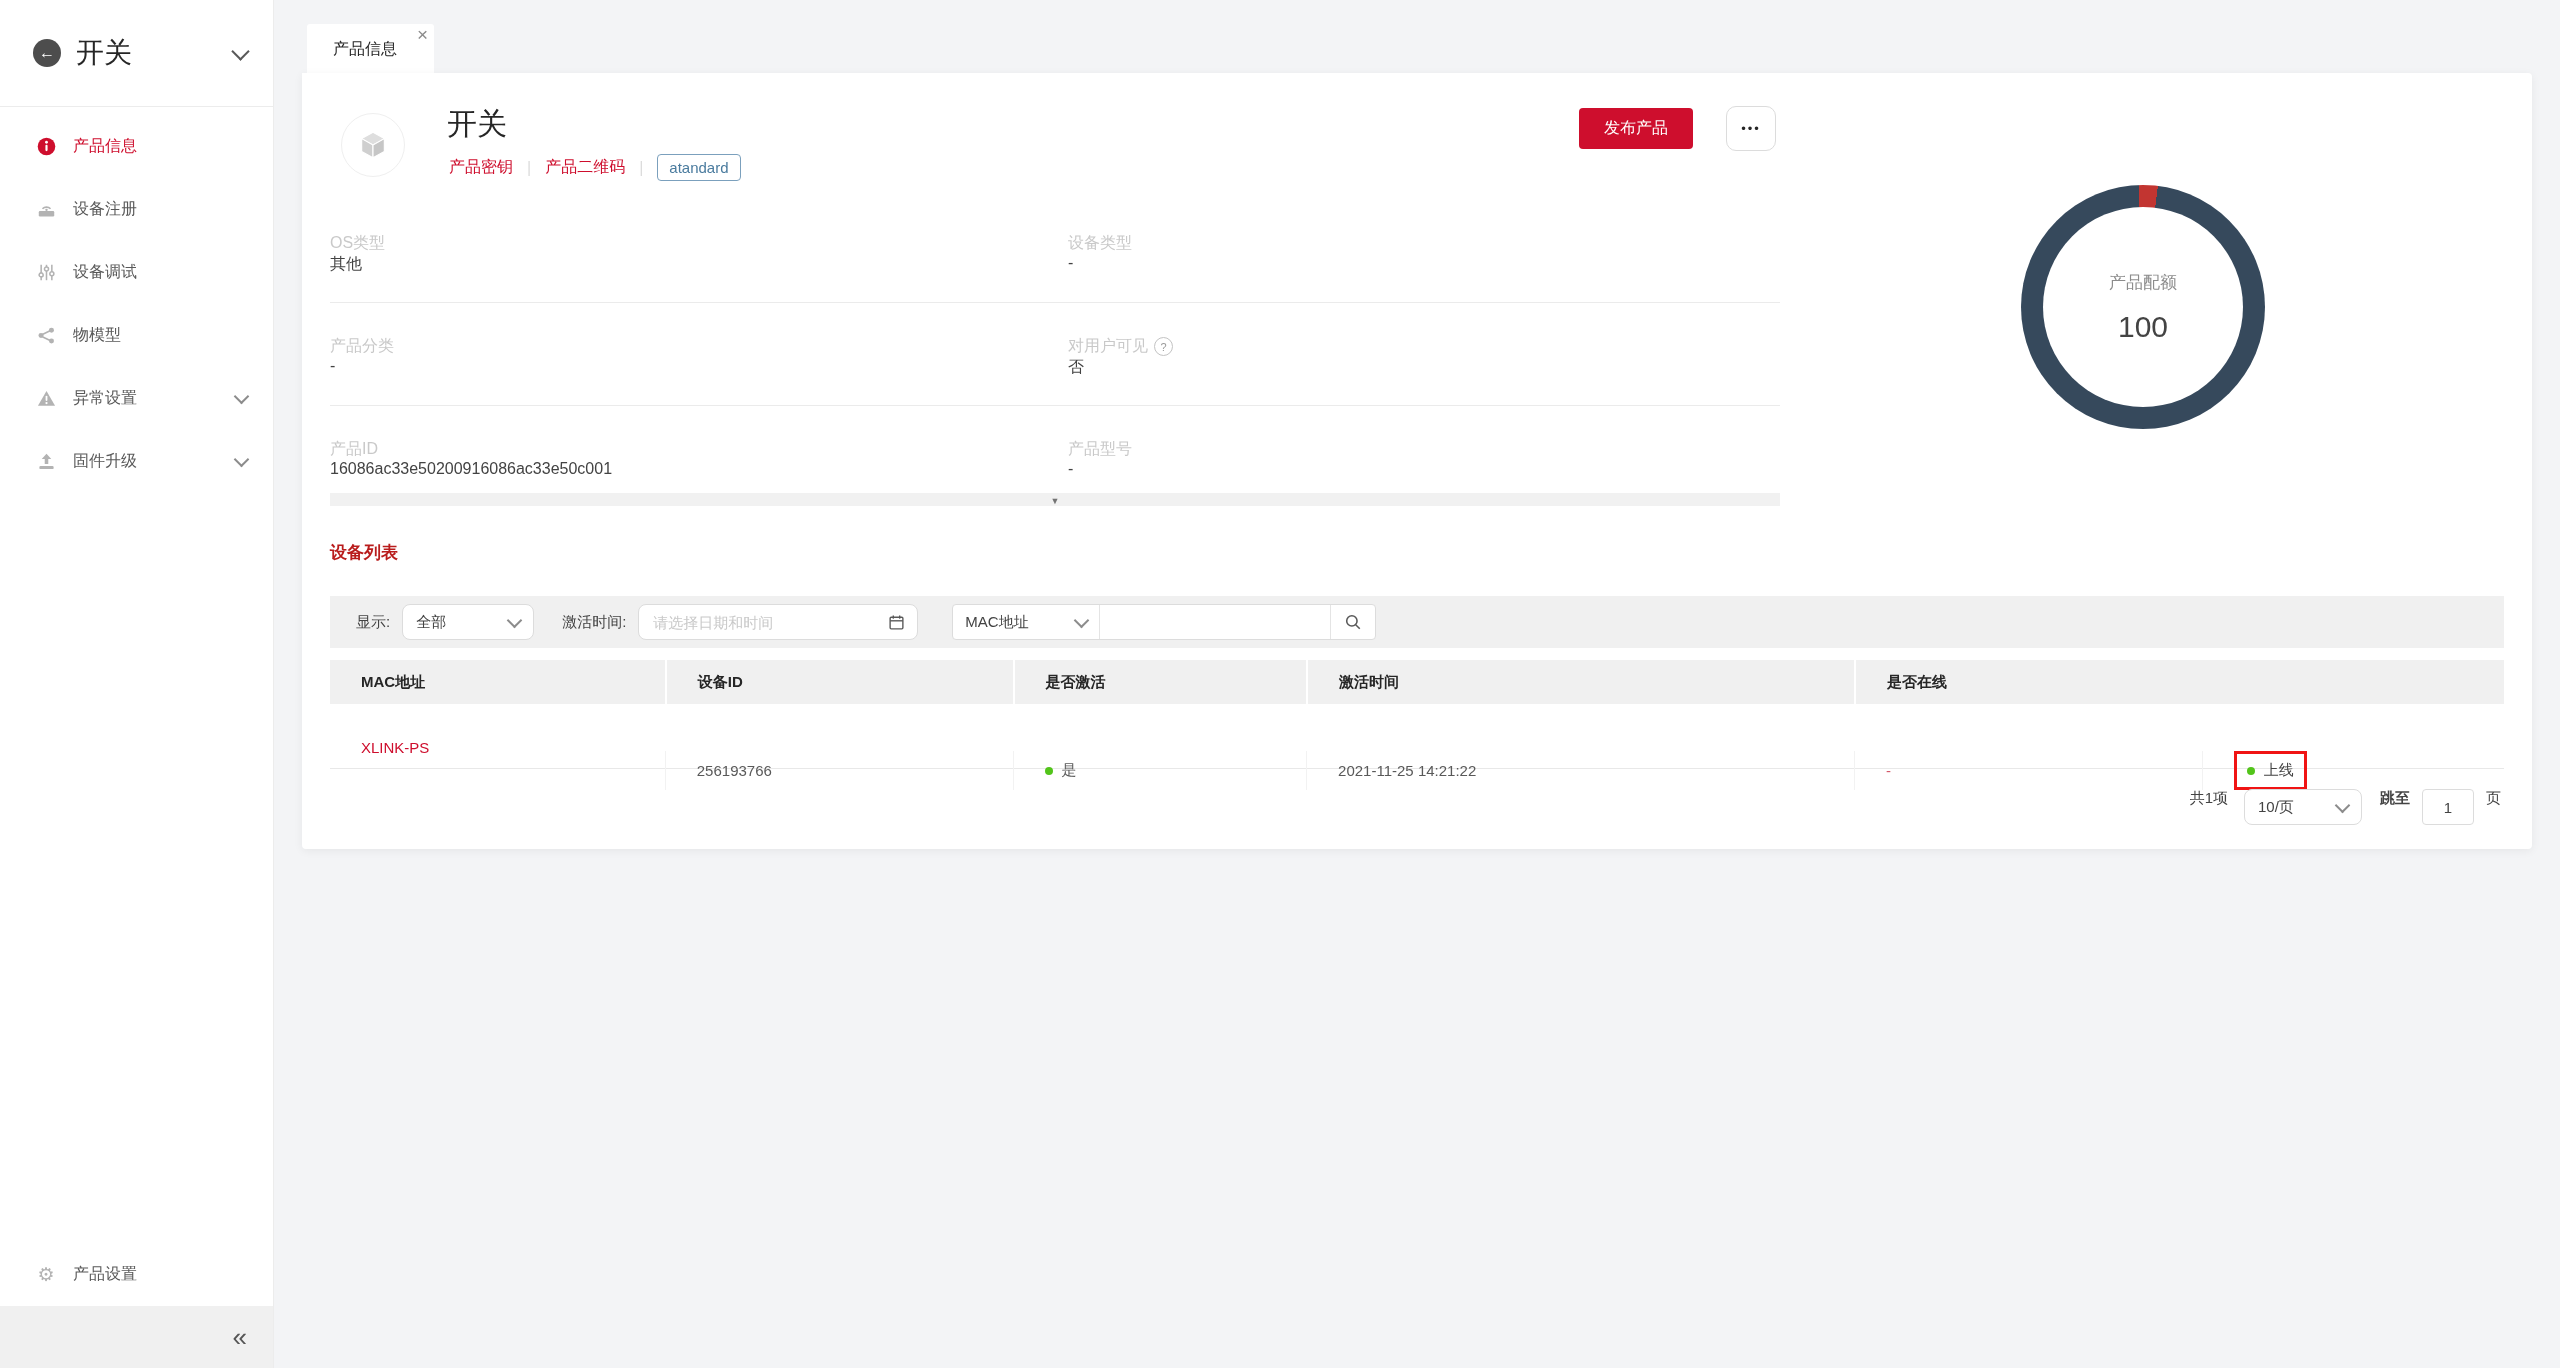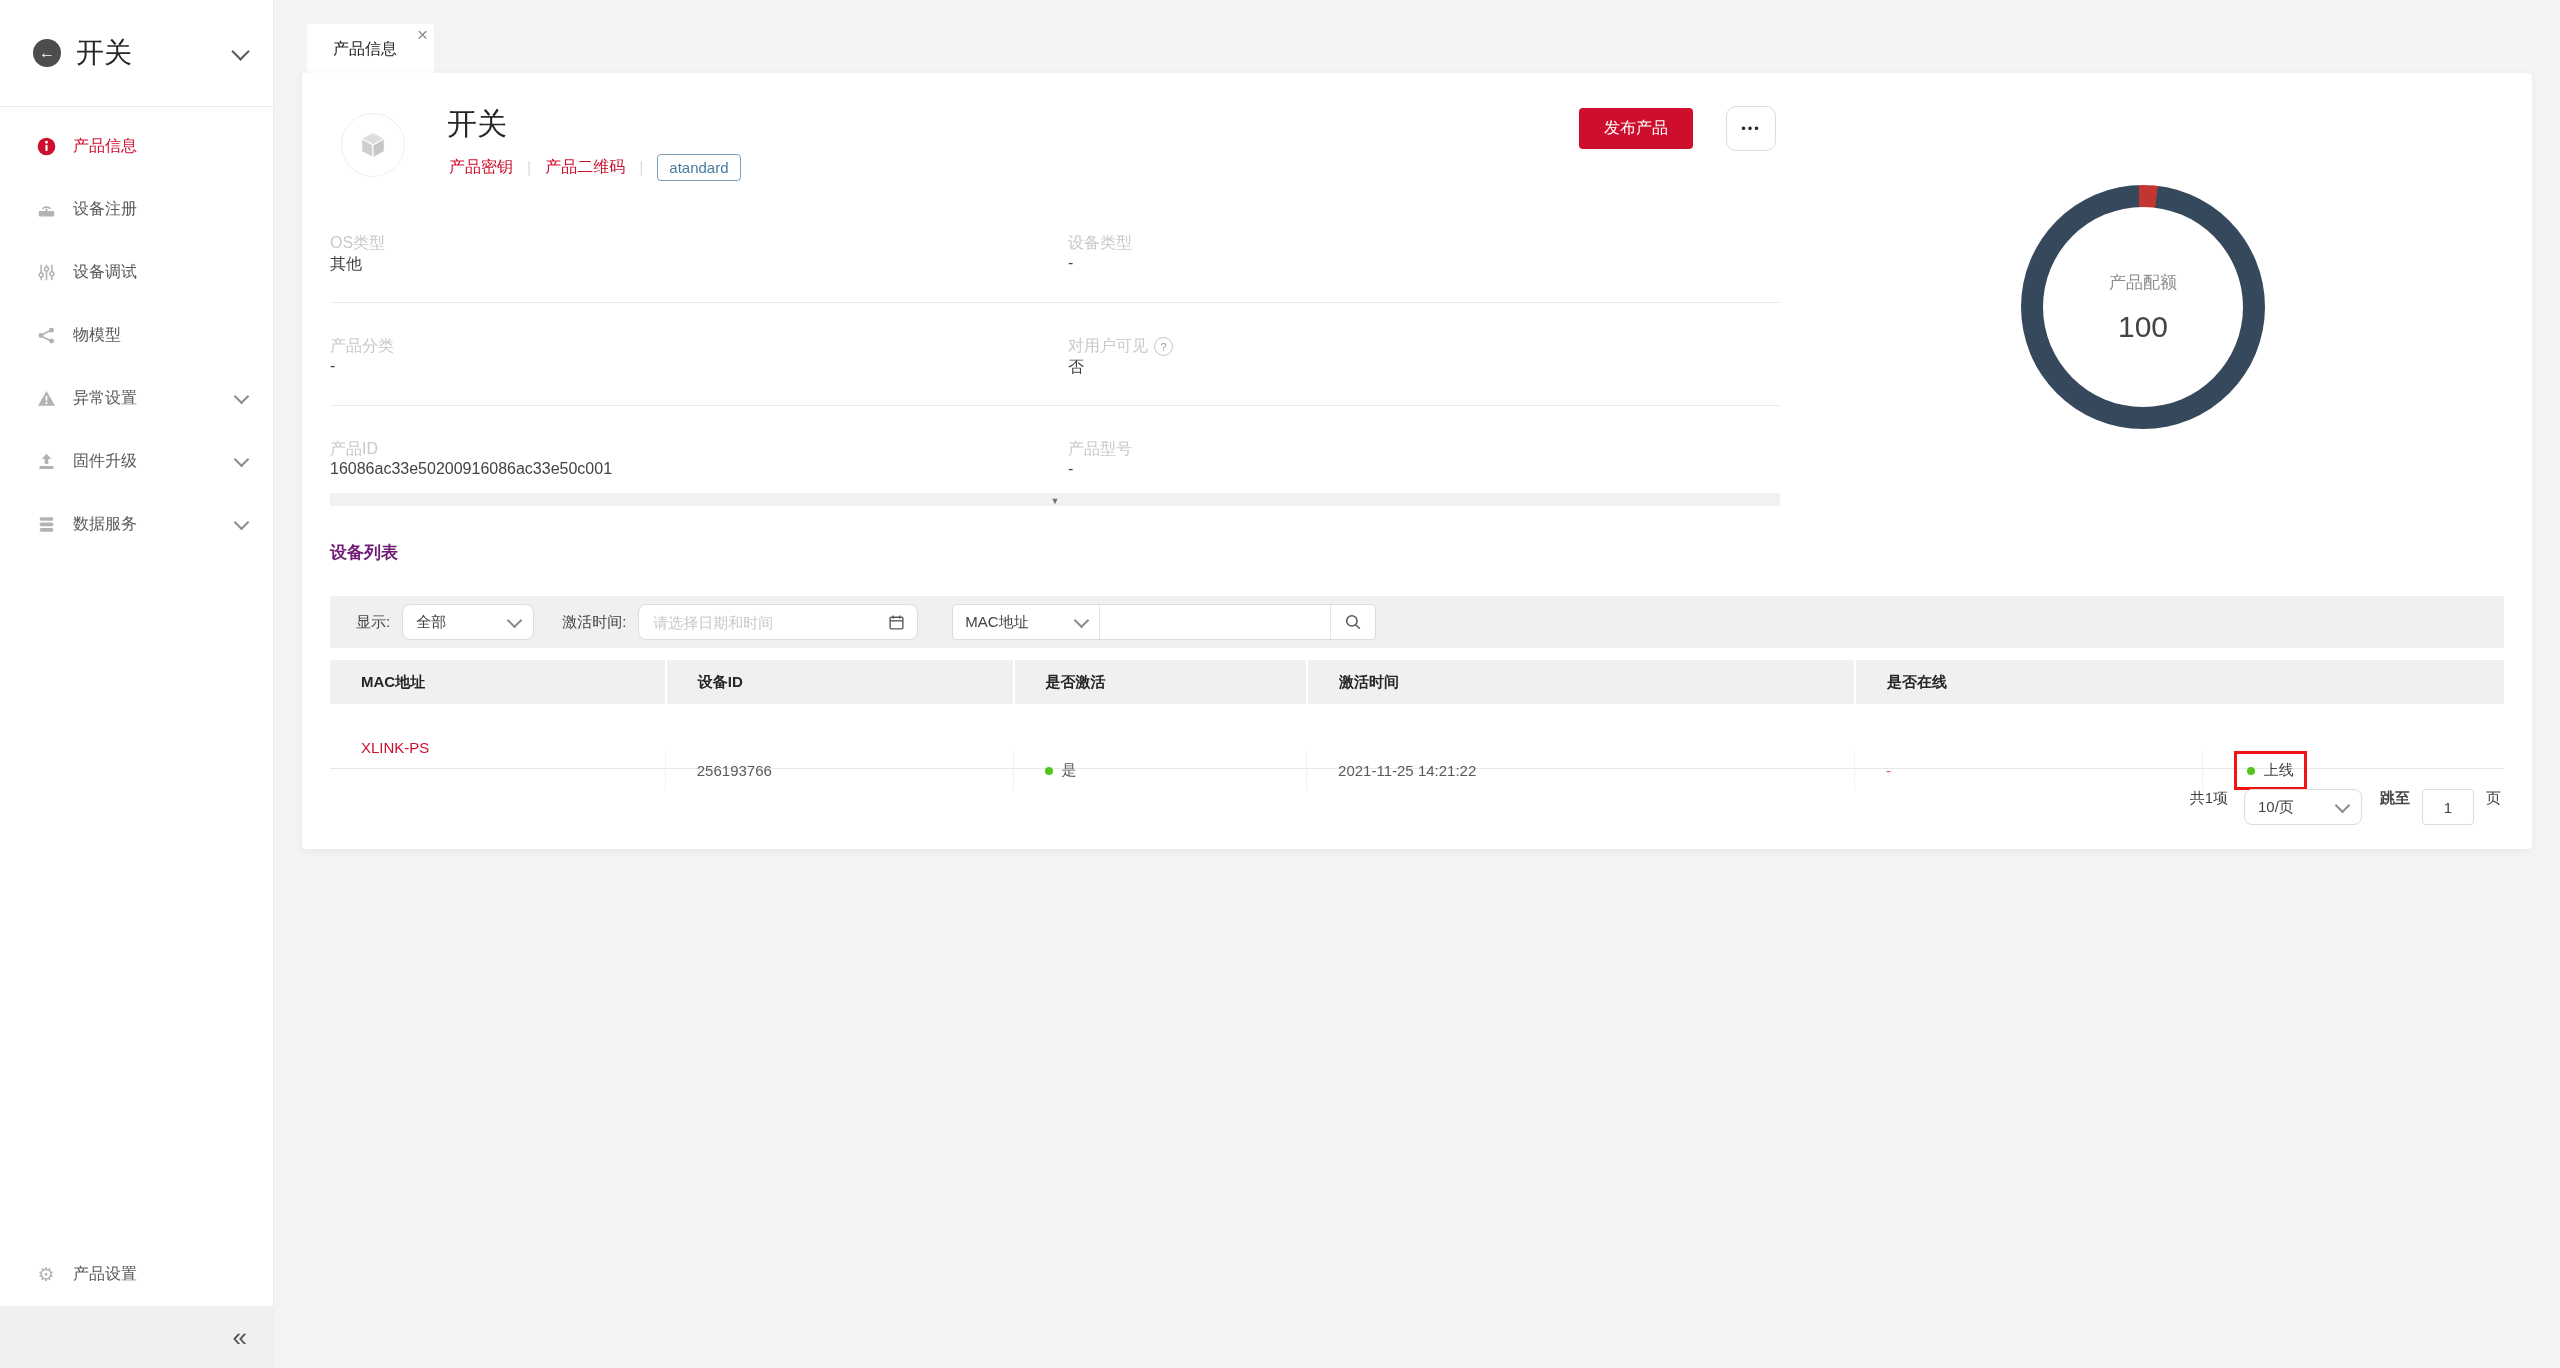--- a/index.html
+++ b/index.html
@@ -52,21 +52,21 @@
   .r3{top:366px;height:60px;}
   .expand-bar{position:absolute;left:28px;top:420px;width:1450px;height:13px;background:#f1f1f1;text-align:center;line-height:12px;cursor:pointer;}
   .expand-bar span{font-size:9px;color:#737373;}
   
   .donut{position:absolute;left:1719px;top:112px;width:244px;height:244px;border-radius:50%;}
   .donut::after{content:"";position:absolute;left:22px;top:22px;right:22px;bottom:22px;background:#fff;border-radius:50%;}
   .donut-center{position:absolute;inset:0;z-index:2;display:flex;flex-direction:column;align-items:center;justify-content:center;}
   .donut-label{font-size:17px;color:#8c8c8c;}
   .donut-value{font-size:30px;color:#434343;margin-top:16px;}
   
-  .dl-title{position:absolute;left:28px;top:468px;font-size:17px;font-weight:bold;color:#701a75;}
+  .dl-title{position:absolute;left:28px;top:468px;font-size:17px;font-weight:bold;color:#b91c1c;}
   .filter-bar{position:absolute;left:28px;top:523px;width:2174px;height:52px;background:#f0f0f0;display:flex;align-items:center;padding-left:26px;box-sizing:border-box;font-size:15px;color:#434343;}
   .box{background:#fff;border:1px solid #dcdcdc;border-radius:8px;height:36px;box-sizing:border-box;display:flex;align-items:center;}
   .sel-show{width:132px;padding:0 13px;justify-content:space-between;margin-left:12px;cursor:pointer;}
   .lbl-time{margin-left:28px;}
   .date-box{width:280px;padding:0 12px;justify-content:space-between;margin-left:12px;cursor:text;}
   .date-box input{border:none;outline:none;flex:1;font-size:15px;font-family:inherit;background:transparent;color:#434343;}
   .date-box input::placeholder{color:#c9c9c9;}
   .compound{margin-left:34px;display:flex;background:#fff;border:1px solid #dcdcdc;border-radius:4px;height:36px;box-sizing:border-box;align-items:stretch;}
   .seg-sel{width:122px;display:flex;align-items:center;justify-content:space-between;padding:0 12px;cursor:pointer;}
   .seg-input{width:230px;border-left:1px solid #e4e4e4;display:flex;align-items:center;}
@@ -160,31 +160,20 @@
     <div class="sb-item">
       <span class="ic">
         <svg width="19" height="19" viewBox="0 0 16 16" fill="currentColor">
             <path d="M8 1.4 12 5.8H9.5V10h-3V5.8H4Z"></path>
             <rect x="2" y="11.8" width="12" height="2.6" rx="1"></rect>
           </svg>
       </span>
       <span class="lbl">固件升级</span>
       <span class="chev"></span>
     </div>
-    <div class="sb-item">
-      <span class="ic">
-        <svg width="19" height="19" viewBox="0 0 16 16" fill="currentColor">
-            <rect x="2.2" y="1.8" width="11.6" height="3.1" rx="1.55"></rect>
-            <rect x="2.2" y="6.4" width="11.6" height="3.1" rx="1.55"></rect>
-            <rect x="2.2" y="11" width="11.6" height="3.1" rx="1.55"></rect>
-          </svg>
-      </span>
-      <span class="lbl">数据服务</span>
-      <span class="chev"></span>
-    </div>
   </div>
   <div class="sb-bottom">
     <div class="sb-item">
       <span class="ic gear-glyph">⚙</span>
       <span class="lbl">产品设置</span>
     </div>
   </div>
   <div class="sb-footer">
     <span class="collapse-glyph">«</span>
   </div>

